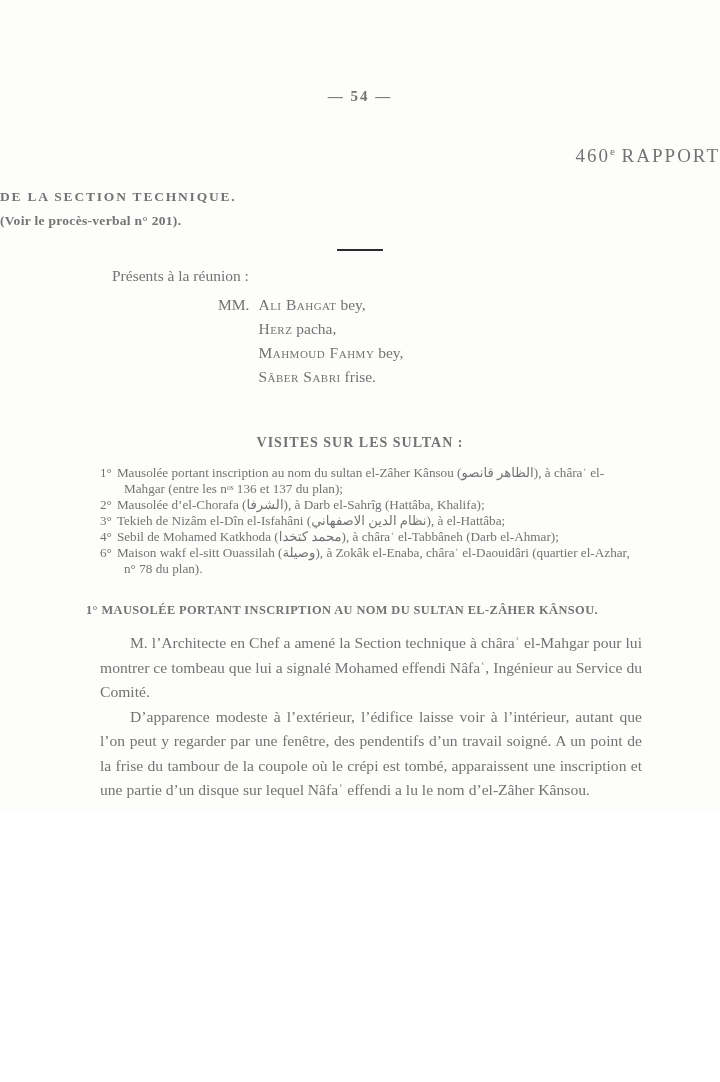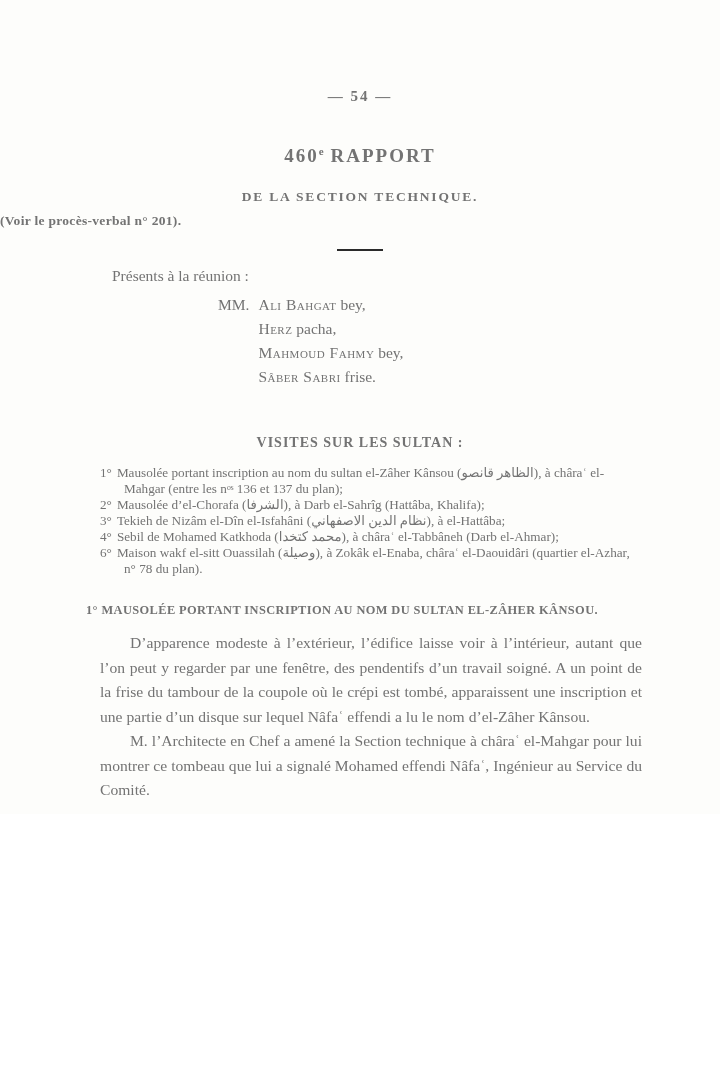--- a/index.html
+++ b/index.html
@@ -18,29 +18,29 @@
   }
   .folio {
     padding-top: 88px;
     text-align: center;
     font-size: 15px;
     font-weight: bold;
     letter-spacing: 2px;
   }
   .title {
     margin-top: 40px;
-    text-align: center;
+    text-align: right;
     font-size: 19px;
-    font-weight: bold;
+    font-weight: normal;
     letter-spacing: 2px;
   }
   .title sup { font-size: 11px; letter-spacing: 0; }
   .subtitle {
     margin-top: 22px;
-    text-align: center;
+    text-align: left;
     font-size: 13.5px;
     font-weight: bold;
     letter-spacing: 1.8px;
   }
   .ref-note {
     margin-top: 8px;
     text-align: left;
     font-size: 13.5px;
     font-weight: bold;
     letter-spacing: 0.3px;
@@ -150,20 +150,20 @@
     <div class="visite"><span class="num">1°</span><span>Mausolée portant inscription au nom du sultan el-Zâher Kânsou (الظاهر قانصو), à châraʿ el-Mahgar (entre les nᵒˢ 136 et 137 du plan);</span></div>
     <div class="visite"><span class="num">2°</span><span>Mausolée d’el-Chorafa (الشرفا), à Darb el-Sahrîg (Hattâba, Khalifa);</span></div>
     <div class="visite"><span class="num">3°</span><span>Tekieh de Nizâm el-Dîn el-Isfahâni (نظام الدين الاصفهاني), à el-Hattâba;</span></div>
     <div class="visite"><span class="num">4°</span><span>Sebil de Mohamed Katkhoda (محمد كتخدا), à châraʿ el-Tabbâneh (Darb el-Ahmar);</span></div>
     <div class="visite"><span class="num">6°</span><span>Maison wakf el-sitt Ouassilah (وصيلة), à Zokâk el-Enaba, châraʿ el-Daouidâri (quartier el-Azhar, n° 78 du plan).</span></div>
   </div>
 
   <div class="section-heading">1° MAUSOLÉE PORTANT INSCRIPTION AU NOM DU SULTAN EL-ZÂHER KÂNSOU.</div>
 
   <div class="body-text">
+    <p>M. l’Architecte en Chef a amené la Section technique à châraʿ el-Mahgar pour lui montrer ce tombeau que lui a signalé Mohamed effendi Nâfaʿ, Ingénieur au Service du Comité.</p>
     <p>D’apparence modeste à l’extérieur, l’édifice laisse voir à l’intérieur, autant que l’on peut y regarder par une fenêtre, des pendentifs d’un travail soigné. A un point de la frise du tambour de la coupole où le crépi est tombé, apparaissent une inscription et une partie d’un disque sur lequel Nâfaʿ effendi a lu le nom d’el-Zâher Kânsou.</p>
-    <p>M. l’Architecte en Chef a amené la Section technique à châraʿ el-Mahgar pour lui montrer ce tombeau que lui a signalé Mohamed effendi Nâfaʿ, Ingénieur au Service du Comité.</p>
   </div>
 
   <div class="binding-strip"></div>
   <div class="artifact-dot"></div>
 
 </div>
 
 </body></html>

